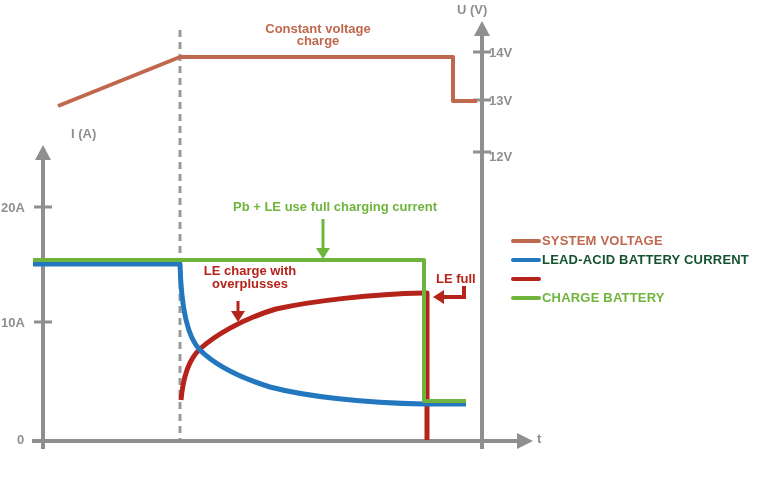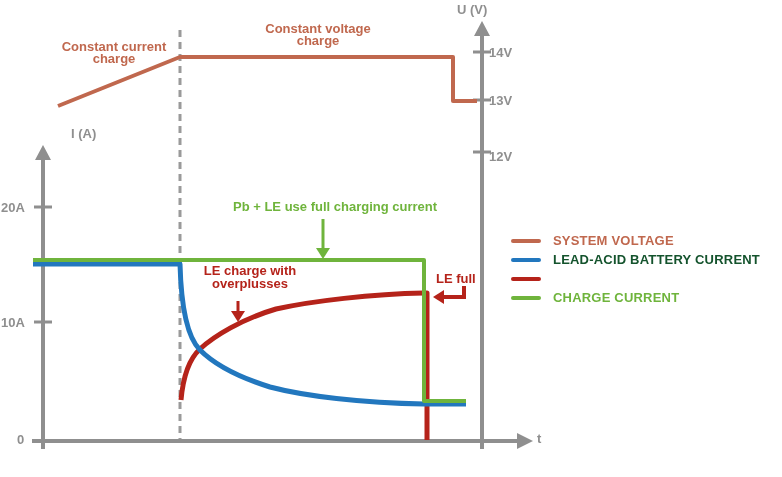--- a/index.html
+++ b/index.html
@@ -11,21 +11,21 @@
   .lbl{position:absolute;white-space:nowrap;}
   .gray{color:#8f8f8f;}
   .orange{color:#c0684e;}
   .blue{color:#14532d;}
   .red{color:#b5231a;}
   .green{color:#6fb43c;}
   .axis-txt{font-size:13px;}
   .ann{font-size:13px;line-height:12px;}
   .wrap{white-space:normal;text-align:center;}
   .legend{position:absolute;left:511px;top:231px;}
-  .legend-row{display:flex;align-items:center;height:19px;gap:12px;}
+  .legend-row{display:flex;align-items:center;height:19px;gap:1px;}
   .legend-swatch{width:30px;height:4px;border-radius:2px;flex:0 0 auto;}
   .legend-label{font-size:13px;letter-spacing:.2px;line-height:13px;}
   .sw-orange{background:#c0684e;}
   .sw-blue{background:#2277be;}
   .sw-red{background:#b5231a;}
   .sw-green{background:#6fb43c;}
 </style>
 </head>
 <body>
 
@@ -69,37 +69,36 @@
   <div class="lbl gray axis-txt" style="left:457px;top:2px;">U (V)</div>
   <div class="lbl gray axis-txt" style="left:489px;top:45px;text-align:right;">14V</div>
   <div class="lbl gray axis-txt" style="left:489px;top:93px;">13V</div>
   <div class="lbl gray axis-txt" style="left:489px;top:149px;">12V</div>
   <div class="lbl gray axis-txt" style="left:26px;top:126px;padding-left:45px;">I (A)</div>
   <div class="lbl gray axis-txt" style="left:1px;top:200px;">20A</div>
   <div class="lbl gray axis-txt" style="left:1px;top:315px;">10A</div>
   <div class="lbl gray axis-txt" style="left:17px;top:432px;">0</div>
   <div class="lbl gray axis-txt" style="left:537px;top:431px;">t</div>
 
-  <div class="lbl orange ann wrap" style="left:60px;top:41px;width:108px;">Constant current charge</div>
   <div class="lbl orange ann wrap" style="left:264px;top:23px;width:108px;">Constant voltage charge</div>
   <div class="lbl green ann" style="left:233px;top:201px;">Pb + LE use full charging current</div>
   <div class="lbl red ann wrap" style="left:188px;top:264px;width:124px;line-height:13px;">LE charge with overplusses</div>
   <div class="lbl red ann" style="left:436px;top:273px;">LE full</div>
 
   <div class="legend">
     <div class="legend-row">
       <span class="legend-swatch sw-orange"></span>
       <span class="legend-label orange">SYSTEM VOLTAGE</span>
     </div>
     <div class="legend-row">
       <span class="legend-swatch sw-blue"></span>
       <span class="legend-label blue">LEAD-ACID BATTERY CURRENT</span>
     </div>
     <div class="legend-row">
       <span class="legend-swatch sw-red"></span>
     </div>
     <div class="legend-row">
       <span class="legend-swatch sw-green"></span>
-      <span class="legend-label green">CHARGE CURRENT</span>
+      <span class="legend-label green">CHARGE BATTERY</span>
     </div>
   </div>
 
 </div>
 
 </body></html>

